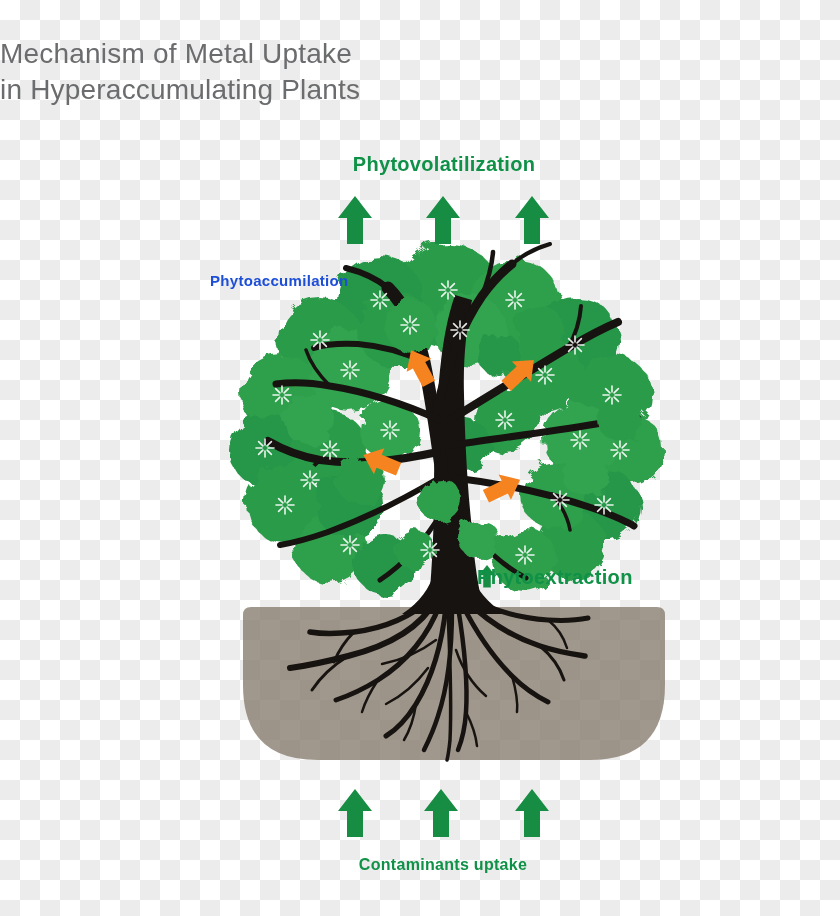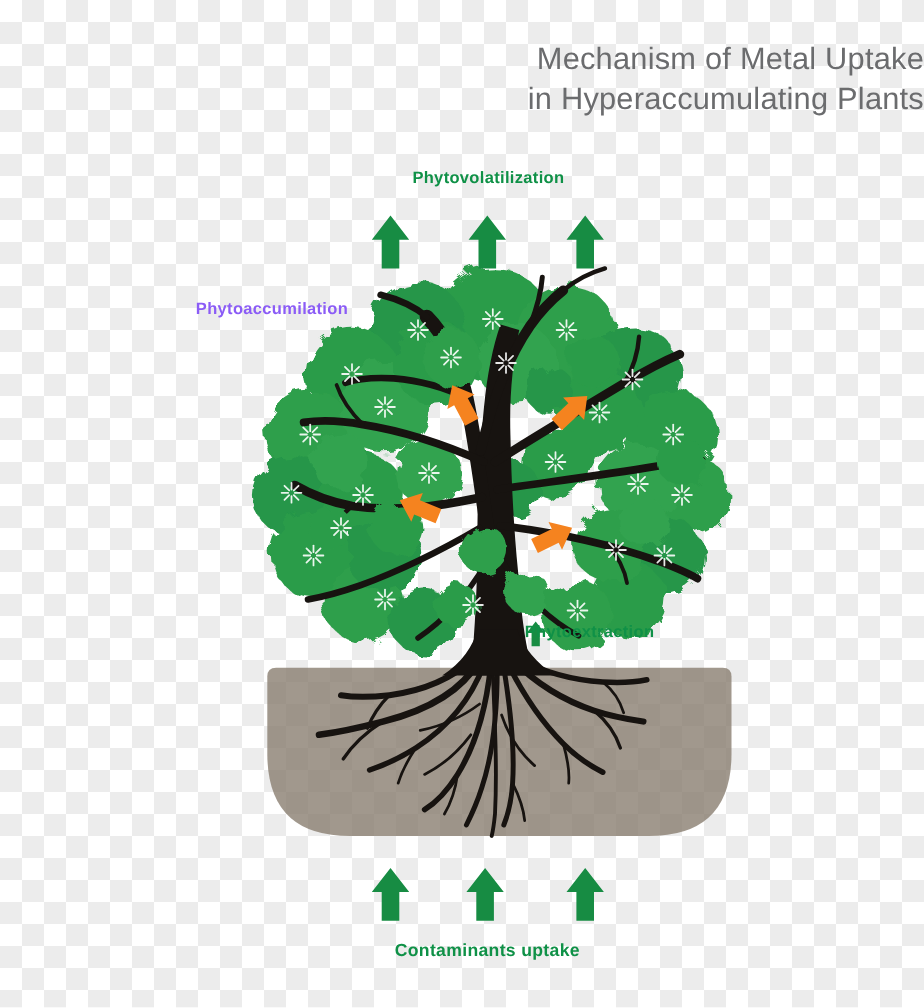--- a/index.html
+++ b/index.html
@@ -9,26 +9,26 @@
     background:#fff;
   }
   .checker{
     position:absolute;inset:0;
     background-image:conic-gradient(#ececec 90deg,#ffffff 90deg 180deg,#ececec 180deg 270deg,#ffffff 270deg);
     background-size:40px 40px;
   }
   svg.diagram{position:absolute;left:0;top:0;}
   .lbl{position:absolute;font-weight:600;white-space:pre;}
   .title{
-    position:absolute;top:36px;left:0;width:840px;text-align:right;
+    position:absolute;top:36px;left:0;width:840px;text-align:left;
     font-size:28px;line-height:36px;color:#6b6c6e;font-weight:500;
     letter-spacing:0.2px;white-space:pre-line;
   }
-  .lbl-green{color:#0f9147;font-size:15px;letter-spacing:0.3px;}
-  .lbl-orange{color:#8b5cf6;font-size:15px;letter-spacing:0.3px;}
+  .lbl-green{color:#0f9147;font-size:20px;letter-spacing:0.3px;}
+  .lbl-orange{color:#1d4ed8;font-size:15px;letter-spacing:0.3px;margin-left:32px;}
   .phytovolatilization{top:153px;left:444px;transform:translateX(-50%);}
   .phytoaccumilation{top:272px;left:178px;}
   .phytoextraction{top:566px;left:477px;}
   .contaminants{top:856px;left:443px;transform:translateX(-50%);font-size:16px;text-align:center;}
 </style>
 </head>
 <body>
 
 <div class="checker"></div>
 

